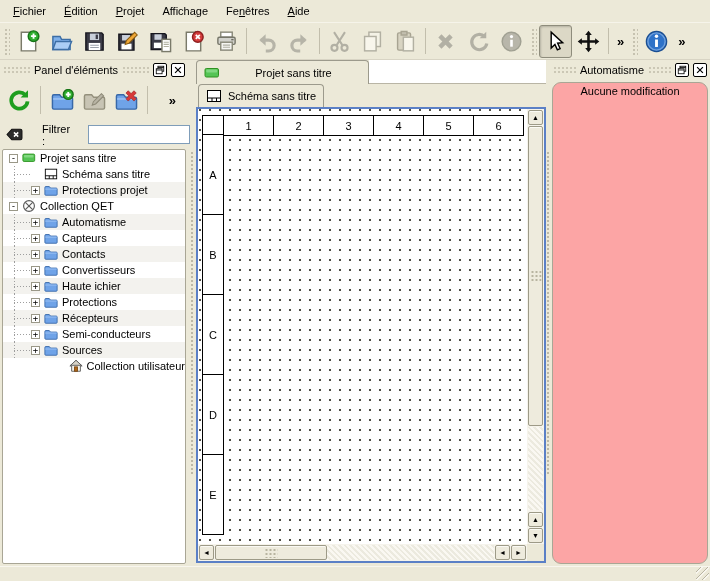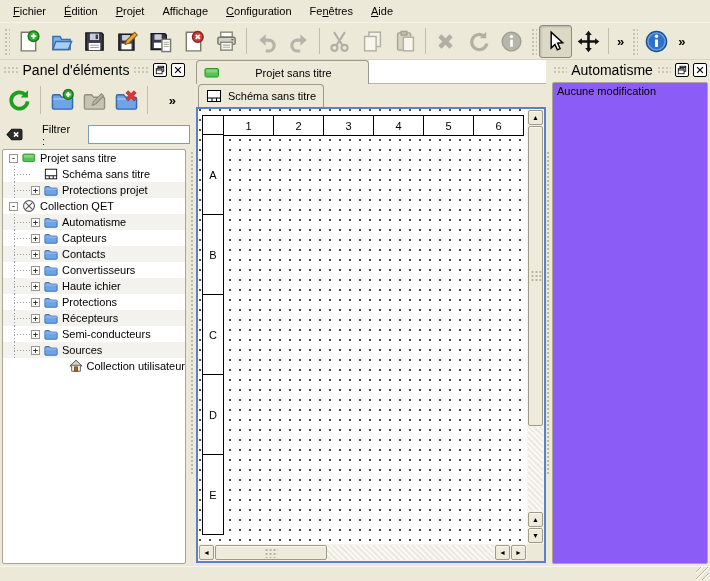--- a/index.html
+++ b/index.html
@@ -29,21 +29,21 @@
   .splitter { flex:none; display:flex; align-items:center; justify-content:center; }
   .splitter .dots { width:4px; height:64%;
     background-image:radial-gradient(circle,#bcb8a6 1px,transparent 1.15px);
     background-size:4px 4px; }
 
   
   .dock-header { height:20px; display:flex; align-items:center; gap:4px; padding:2px 3px; flex:none; }
   .dock-tex { flex:1; height:9px;
     background-image:radial-gradient(circle,#cbc7b5 1px,transparent 1.15px);
     background-size:4px 4px; }
-  .dock-title { font-size:14px; white-space:nowrap; }
+  .dock-title { font-size:11px; white-space:nowrap; }
   .dock-btn { width:14px; height:14px; border:1px solid #000; background:#fff; border-radius:2px;
     display:flex; align-items:center; justify-content:center; flex:none; }
   .dock-btn svg { width:10px; height:10px; display:block; }
 
   .left-panel { width:188px; flex:none; display:flex; flex-direction:column; }
   .lp-tools { height:40px; display:flex; align-items:center; padding:0 3px; flex:none; }
   .lp-btn { width:32px; height:32px; display:flex; align-items:center; justify-content:center; border:1px solid transparent; border-radius:3px; flex:none; }
   .lp-btn svg { width:23px; height:23px; display:block; }
   .lp-sep { width:1px; height:28px; background:#c2beac; margin:0 5px; flex:none; }
   .lp-chevron { margin-left:auto; margin-right:9px; font-weight:bold; font-size:13px; }
@@ -105,39 +105,38 @@
   .hthumb { width:112px; height:15px; background:#eeebdd; border:1px solid #9d9a87; border-radius:2px;
     box-shadow:inset 0 1px 0 #fbfaf4; position:relative; flex:none; }
   .htrack { flex:1; height:15px; margin:1px 0;
     background-image:repeating-linear-gradient(45deg,#faf8f2 0 2px,#eceadf 2px 4px); }
   .grip { position:absolute; left:50%; top:50%; transform:translate(-50%,-50%); width:11px; height:12px;
     background-image:radial-gradient(circle,#b8b4a0 1px,transparent 1.15px); background-size:4px 4px; }
   .sb-corner { position:absolute; right:0; bottom:0; width:17px; height:17px; background:#ece9d8; }
 
   
   .right-panel { width:160px; flex:none; display:flex; flex-direction:column; }
-  .undo-box { flex:1; margin:2px; background:#8b5cf6; border:1px solid #a9a695; border-radius:2px; overflow:hidden; }
+  .undo-box { flex:1; margin:2px; background:#fca5a5; border:1px solid #a9a695; border-radius:9px; overflow:hidden;text-align:center; }
   .undo-row { padding:2px 4px; white-space:nowrap; }
 
   
   .statusbar { height:15px; background:#ece9d8; border-top:1px solid #f8f6ee; position:relative; flex:none; }
   .resize-grip { position:absolute; right:1px; bottom:1px; width:13px; height:13px;
     background:repeating-linear-gradient(135deg,transparent 0 3px,#b8b4a2 3px 4px,#f8f6ee 4px 5px); }
 </style>
 </head>
 <body>
 
 <div id="app">
 
   <div class="menubar">
       <div class="menu-item"><u>F</u>ichier</div>
       <div class="menu-item"><u>É</u>dition</div>
       <div class="menu-item"><u>P</u>rojet</div>
       <div class="menu-item">Afficha<u>g</u>e</div>
-      <div class="menu-item"><u>C</u>onfiguration</div>
       <div class="menu-item">Fe<u>n</u>êtres</div>
       <div class="menu-item"><u>A</u>ide</div>
     </div>
 
   <div class="toolbar">
       <div class="tb-handle"></div>
       <div class="tb-btn">
         <span style="display: flex;">
           <svg viewBox="0 0 16 16">
             <path d="M3 1.5h6.5l3.5 3.5v9.5H3z" fill="#fff" stroke="#7a7a6a"></path>

